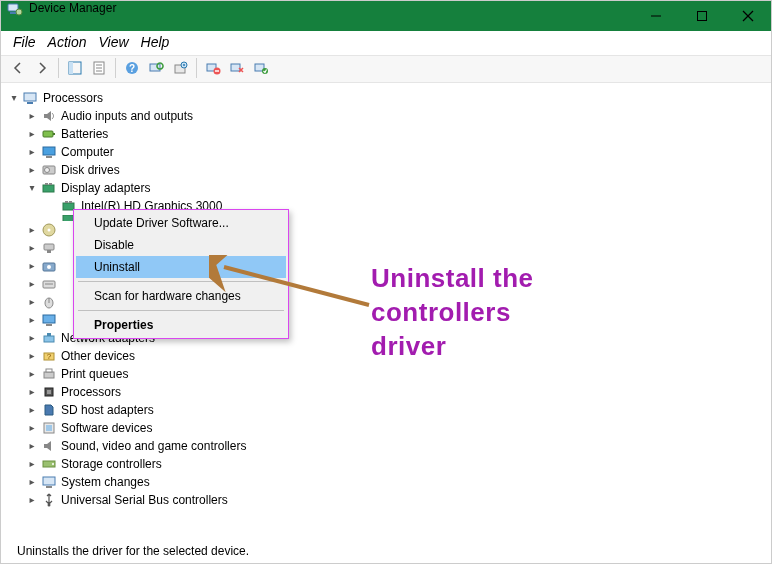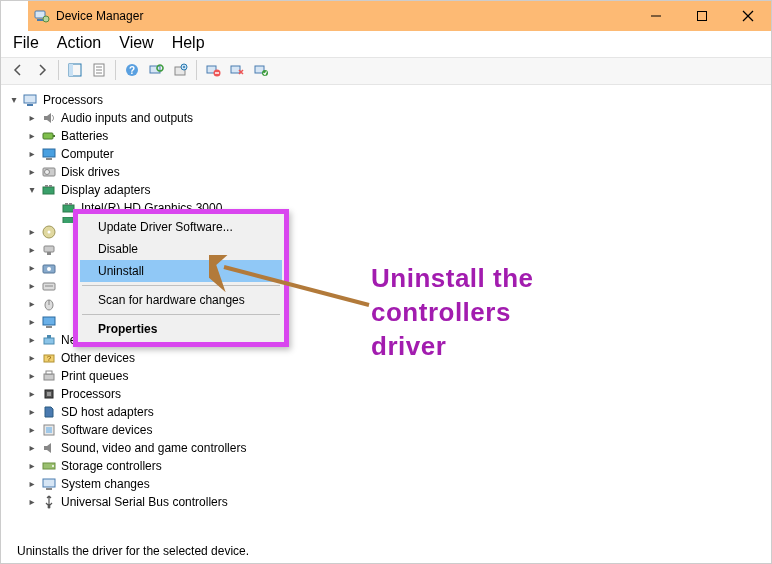--- a/index.html
+++ b/index.html
@@ -10,41 +10,41 @@
     color: #000;
     background: #fff;
     width: 772px;
     height: 564px;
     overflow: hidden;
     position: relative;
     border: 1px solid #ccc;
   }
   .titlebar {
     display: flex;
-    align-items: center;
+    align-items: flex-start;
     height: 30px;
     padding: 0 0 0 6px;
-    background: #fdba74;
-    margin-left: 27px;
+    background: #15803d;
   }
   .titlebar .app-icon { width: 16px; height: 16px; margin-right: 6px; }
   .titlebar .title { font-size: 12px; }
   .titlebar .spacer { flex: 1; }
   .win-buttons { display: flex; }
   .win-btn {
     width: 46px; height: 30px;
     display: flex; align-items: center; justify-content: center;
     font-size: 14px; font-family: "Segoe MDL2 Assets","Segoe UI Symbol",sans-serif;
   }
   .win-btn svg { display:block; }
   .menubar {
     display: flex;
-    gap: 10px;
+    gap: 4px;
     padding: 2px 8px 4px 8px;
-    font-size: 16px;
+    font-size: 14px;
+    font-style: italic;
   }
   .menubar span { padding: 1px 4px; }
   .toolbar {
     display: flex;
     align-items: center;
     gap: 2px;
     padding: 2px 6px 4px 6px;
     border-top: 1px solid #e5e5e5;
     border-bottom: 1px solid #e5e5e5;
     background: #f7f7f7;
@@ -68,21 +68,21 @@
   }
   .node-icon { width:16px; height:16px; margin-right:4px; display:inline-flex;align-items:center;justify-content:center;}
   .indent-0 { padding-left: 2px; }
   .indent-1 { padding-left: 20px; }
   .indent-2 { padding-left: 40px; }
   .context-menu {
     position:absolute;
     left: 72px; top: 208px;
     width: 216px;
     background:#f0f0f0;
-    border:5px solid #d946ef;
+    border:1px solid #d946ef;
     box-shadow: 2px 3px 6px rgba(0,0,0,0.25);
     padding: 2px;
     font-size:12px;
     z-index: 5;
   }
   .cm-item { padding: 4px 18px; }
   .cm-item.highlight { background:#90c8f6; }
   .cm-sep { height:1px; background:#c0c0c0; margin:3px 2px; }
   .cm-item.bold { font-weight:700; }
   .statusbar {

